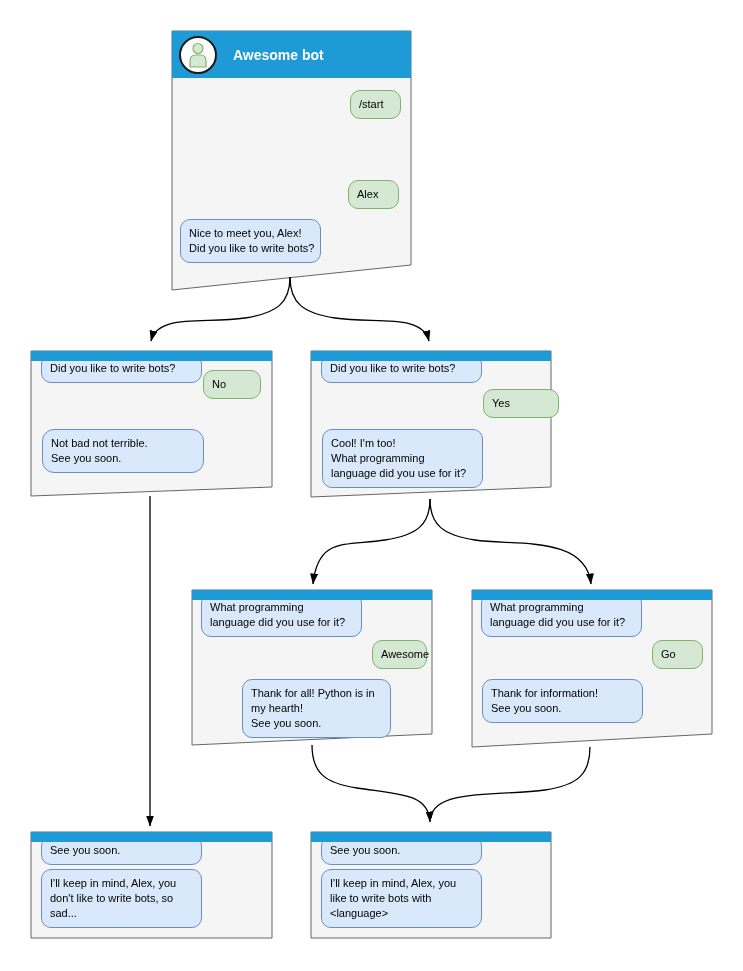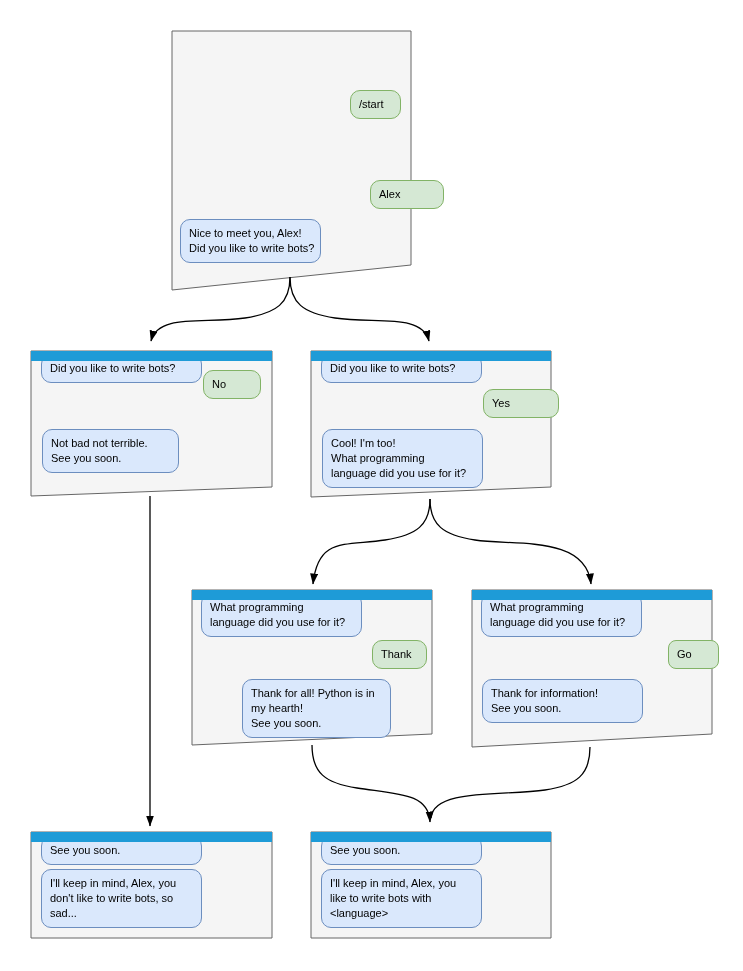--- a/index.html
+++ b/index.html
@@ -53,54 +53,63 @@
 
     <path class="edge" marker-end="url(#arrowhead)" d="M 290 277 C 290 303, 277 313, 245 318 C 205 324, 158 313, 151 341"></path>
     <path class="edge" marker-end="url(#arrowhead)" d="M 290 277 C 290 303, 303 313, 335 318 C 375 324, 422 313, 429 341"></path>
     <path class="edge" marker-end="url(#arrowhead)" d="M 430 499 C 430 525, 417 535, 385 540 C 345 546, 318 537, 313 584"></path>
     <path class="edge" marker-end="url(#arrowhead)" d="M 430 499 C 430 525, 443 535, 475 540 C 515 546, 586 535, 591 584"></path>
     <path class="edge" marker-end="url(#arrowhead)" d="M 150 496 L 150 826"></path>
     <path class="edge" marker-end="url(#arrowhead)" d="M 312 745 C 312 773, 325 783, 357 788 C 397 794, 429 793, 430 822"></path>
     <path class="edge" d="M 590 747 C 590 775, 577 785, 545 790 C 505 796, 433 788, 431 818"></path>
   </svg>
 
+  <div class="win-header">
+    <div class="avatar">
+      <svg width="24" height="26" viewBox="0 0 24 26">
+        <circle cx="12" cy="6.5" r="5" fill="#d5e8d4" stroke="#82b366" stroke-width="1.2"></circle>
+        <path d="M4 25 L4 19 Q4 13 9.5 13 L14.5 13 Q20 13 20 19 L20 25 Z" fill="#d5e8d4" stroke="#82b366" stroke-width="1.2"></path>
+      </svg>
+    </div>
+    <div class="win-title">Awesome bot</div>
+  </div>
 
   <div class="bar" style="left:31px;  top:351px; width:241px;"></div>
   <div class="bar" style="left:311px; top:351px; width:240px;"></div>
   <div class="bar" style="left:192px; top:590px; width:240px;"></div>
   <div class="bar" style="left:472px; top:590px; width:240px;"></div>
   <div class="bar" style="left:31px;  top:832px; width:241px;"></div>
   <div class="bar" style="left:311px; top:832px; width:240px;"></div>
 
   <div class="bubble user" style="left:350px; top:90px;  width:51px;">/start</div>
-  <div class="bubble user" style="left:370px; top:180px; width:74px;">Alex</div>
+  <div class="bubble user" style="left:348px; top:180px; width:51px;">Alex</div>
   <div class="bubble bot" style="left:180px; top:219px; width:141px;">Nice to meet you, Alex!
 Did you like to write bots?</div>
 
   <div class="bubble bot" style="left:41px;  top:354px; width:161px;">Did you like to write bots?</div>
   <div class="bubble user" style="left:203px; top:370px; width:58px;">No</div>
-  <div class="bubble bot" style="left:42px;  top:429px; width:137px;">Not bad not terrible.
+  <div class="bubble bot" style="left:42px;  top:429px; width:162px;border-radius:12px;">Not bad not terrible.
 See you soon.</div>
 
   <div class="bubble bot" style="left:321px; top:354px; width:161px;">Did you like to write bots?</div>
   <div class="bubble user" style="left:483px; top:389px; width:76px;">Yes</div>
   <div class="bubble bot" style="left:322px; top:429px; width:161px;">Cool! I'm too!
 What programming
 language did you use for it?</div>
 
   <div class="bubble bot" style="left:201px; top:593px; width:161px;">What programming
 language did you use for it?</div>
-  <div class="bubble user" style="left:372px; top:640px; width:55px;">Thank</div>
+  <div class="bubble user" style="left:372px; top:640px; width:55px;">Awesome</div>
   <div class="bubble bot" style="left:202px; top:679px; width:149px;margin-left:40px;">Thank for all! Python is in
 my hearth!
 See you soon.</div>
 
   <div class="bubble bot" style="left:481px; top:593px; width:161px;">What programming
 language did you use for it?</div>
-  <div class="bubble user" style="left:668px; top:640px; width:51px;border-radius:8px;">Go</div>
+  <div class="bubble user" style="left:652px; top:640px; width:51px;">Go</div>
   <div class="bubble bot" style="left:482px; top:679px; width:161px;">Thank for information!
 See you soon.</div>
 
   <div class="bubble bot" style="left:41px;  top:836px; width:161px;">See you soon.</div>
   <div class="bubble bot" style="left:41px;  top:869px; width:161px;">I'll keep in mind, Alex, you
 don't like to write bots, so
 sad...</div>
 
   <div class="bubble bot" style="left:321px; top:836px; width:161px;">See you soon.</div>
   <div class="bubble bot" style="left:321px; top:869px; width:161px;">I'll keep in mind, Alex, you

